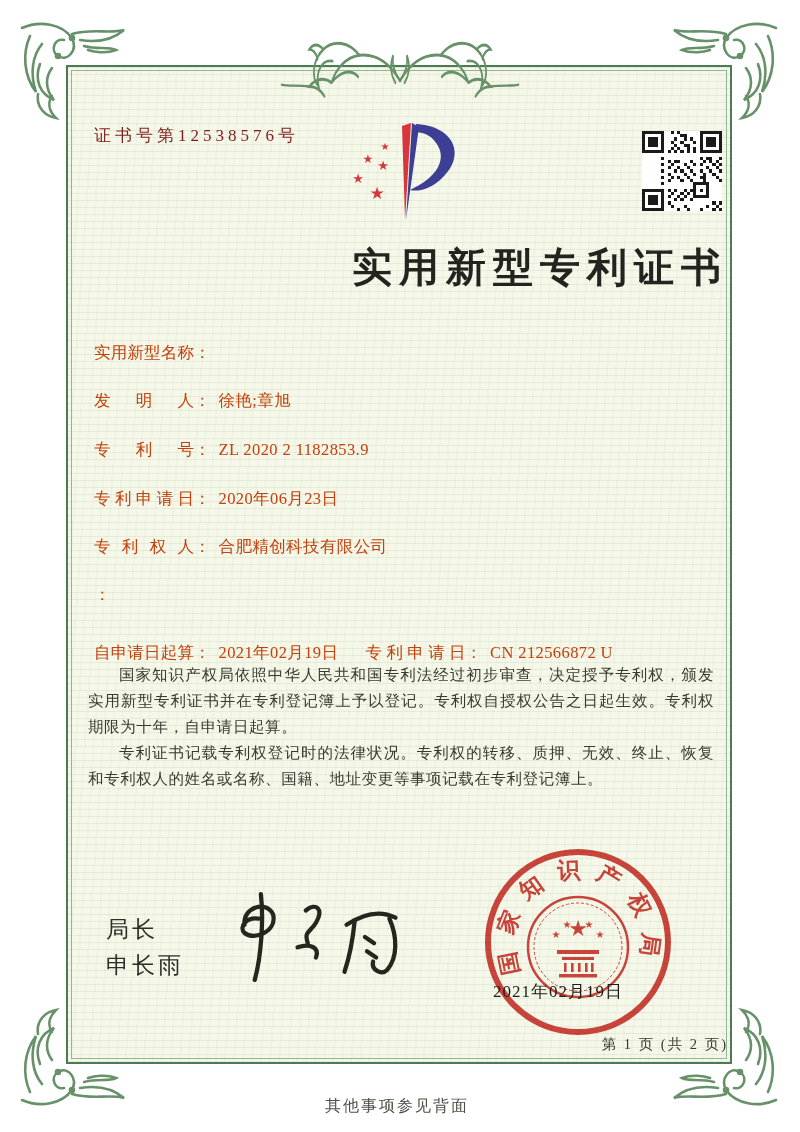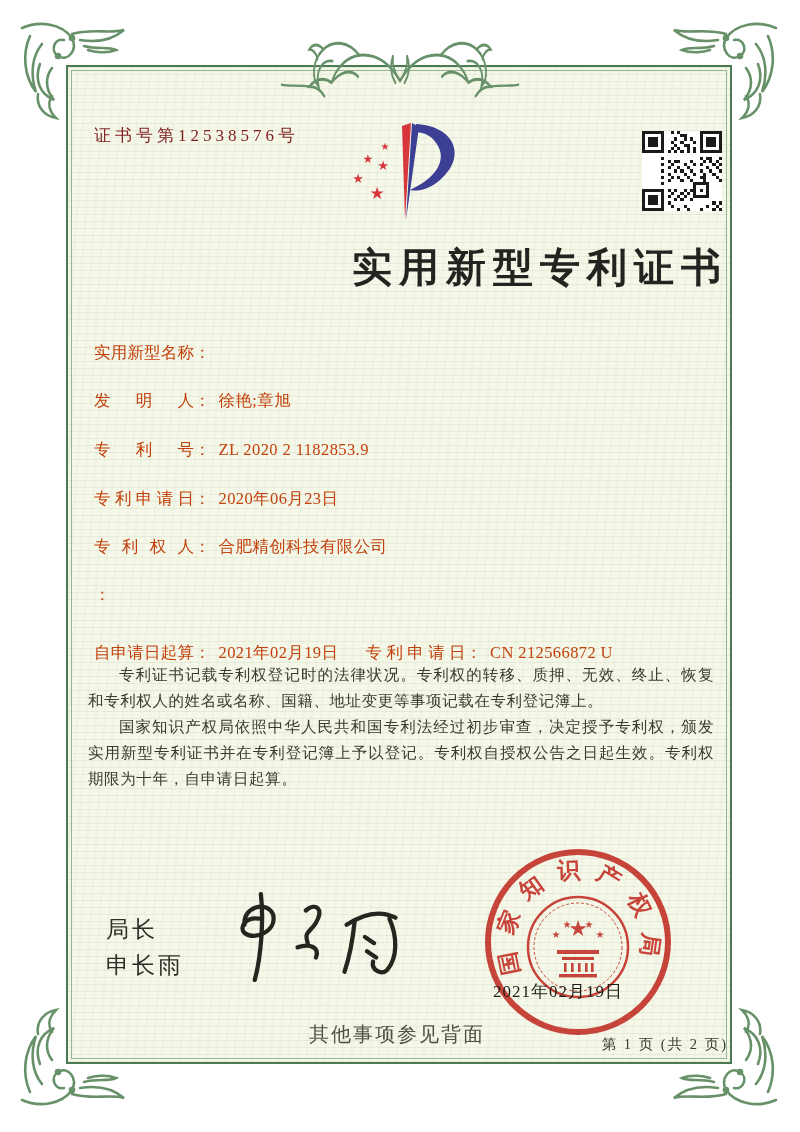--- a/index.html
+++ b/index.html
@@ -44,21 +44,21 @@
   .paras{left:88px;top:662px;width:626px;font-size:15.5px;line-height:26px;
          text-align:justify;color:#3a3a31;letter-spacing:.6px}
   .paras p{margin:0;text-indent:2em}
   
   .signer-role{left:106px;top:914px;font-size:23px;letter-spacing:3px}
   .signer-name{left:106px;top:950px;font-size:23px;letter-spacing:3px}
   .signature{left:216px;top:884px;width:204px;height:102px}
   .seal{left:480px;top:844px;width:196px;height:196px;mix-blend-mode:multiply;opacity:.93}
   .seal-date{left:493px;top:980px;font-size:17px;letter-spacing:1px;color:#1c1c18;z-index:5}
   .page-indicator{left:66px;width:662px;top:1035px;text-align:right;font-size:14.5px;letter-spacing:2px;color:#3a3a33}
-  .back-note{left:66px;width:662px;top:1021px;text-align:center;font-size:20px;letter-spacing:2px;color:#4f4f46}
+  .back-note{left:66px;width:662px;top:1096px;text-align:center;font-size:16px;letter-spacing:2px;color:#4f4f46}
 </style>
 </head>
 <body>
 
 <div class="page">
 
   <div class="frame"></div>
 
   <svg class="orn orn-top" viewBox="0 0 420 90" preserveAspectRatio="none">
     <g fill="none" stroke="#679169" stroke-width="3" stroke-linecap="round">
@@ -196,22 +196,22 @@
   <div class="row row-6">
     <span class="f-label">自申请日起算</span>
       <span class="f-colon">：</span>
       <span class="f-value v-date">2021年02月19日</span>
     <span class="f-label">专利申请日</span>
       <span class="f-colon">：</span>
       <span class="f-value">CN 212566872 U</span>
   </div>
 
   <div class="abs paras">
+    <p>国家知识产权局依照中华人民共和国专利法经过初步审查，决定授予专利权，颁发实用新型专利证书并在专利登记簿上予以登记。专利权自授权公告之日起生效。专利权期限为十年，自申请日起算。</p>
     <p>专利证书记载专利权登记时的法律状况。专利权的转移、质押、无效、终止、恢复和专利权人的姓名或名称、国籍、地址变更等事项记载在专利登记簿上。</p>
-    <p>国家知识产权局依照中华人民共和国专利法经过初步审查，决定授予专利权，颁发实用新型专利证书并在专利登记簿上予以登记。专利权自授权公告之日起生效。专利权期限为十年，自申请日起算。</p>
   </div>
 
   <div class="abs signer-role">局长</div>
   <div class="abs signer-name">申长雨</div>
 
   <svg class="abs signature" viewBox="0 0 200 100">
     <g fill="none" stroke="#26261f" stroke-width="4.2" stroke-linecap="round">
       <path d="M28,40 C26,22 50,16 56,30 C60,46 38,56 28,48 C22,42 30,32 42,34"></path>
       <path d="M44,10 C47,36 44,72 38,94"></path>
       <path d="M88,26 C98,18 106,24 98,38 C92,48 86,46 90,58"></path>

